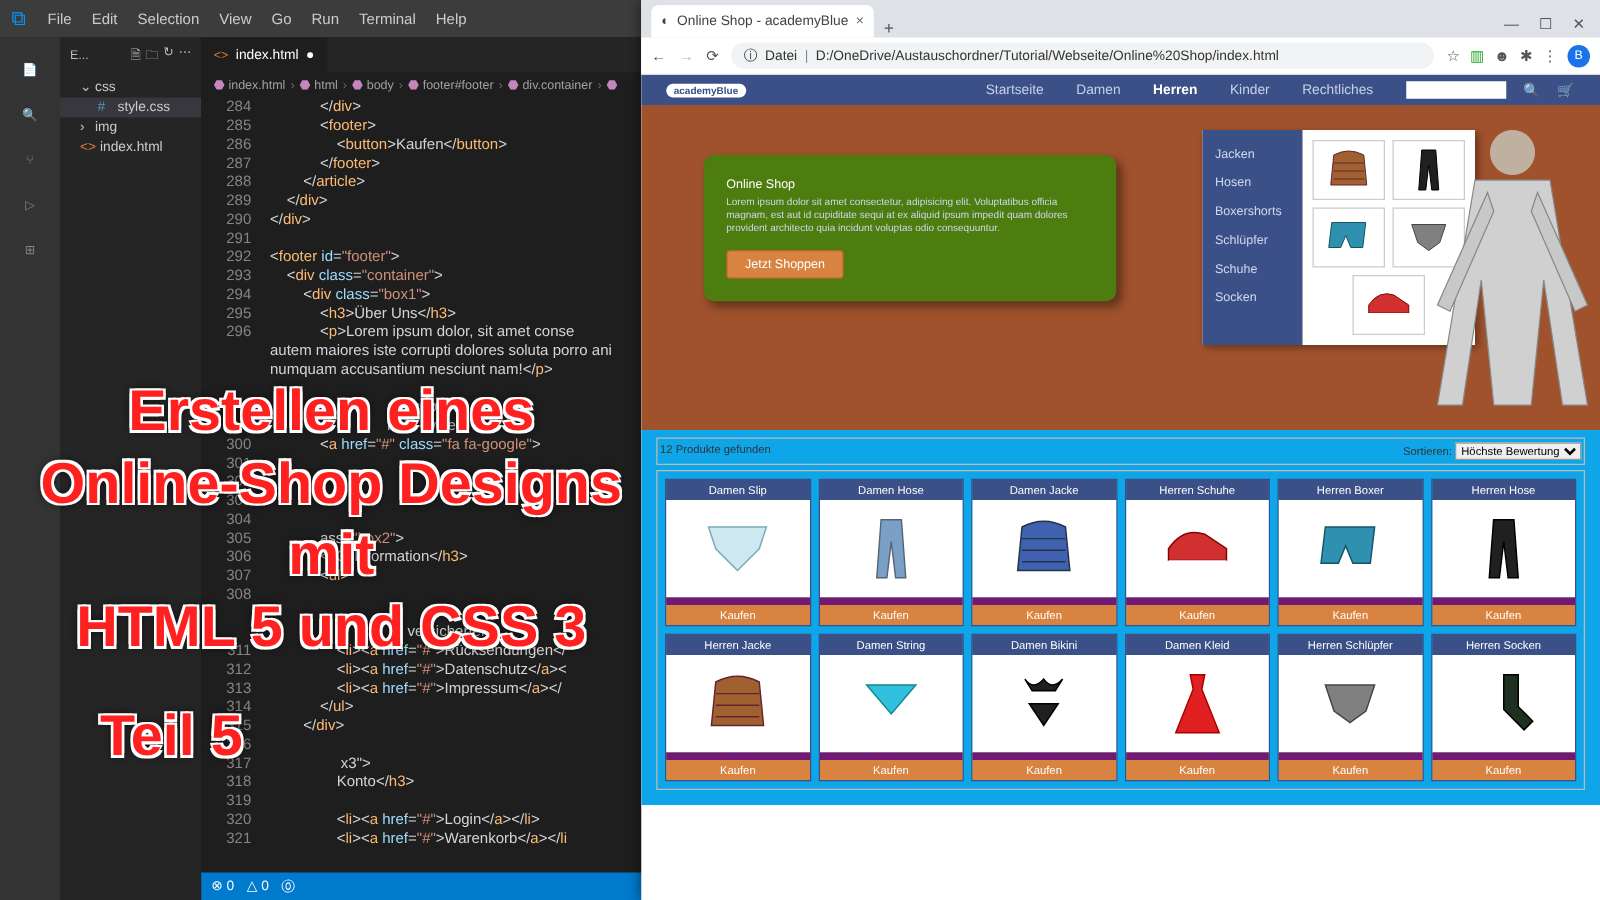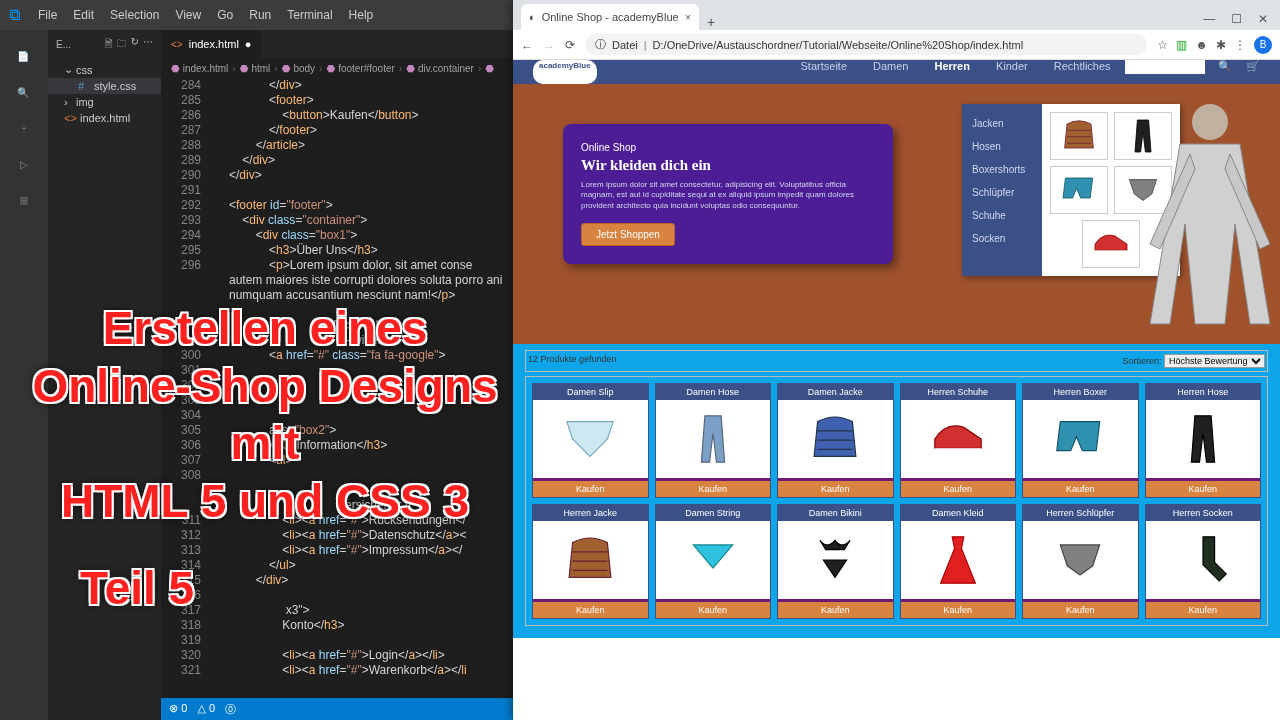--- a/index.html
+++ b/index.html
@@ -19,67 +19,67 @@
 .tree-item .chev{width:8px}
 .tree-item .fico{width:12px}
 .editor{flex:1;background:#1e1e1e;display:flex;flex-direction:column;position:relative;min-width:0}
 .tabs{height:28px;background:#252526;display:flex}
 .tab{padding:0 10px;display:flex;align-items:center;gap:6px;background:#1e1e1e;color:#fff;font-size:11px;border-right:1px solid #252526}
 .tab .fico{color:#e37933;font-size:10px}
 .breadcrumb{height:20px;padding:0 10px;color:#a0a0a0;font-size:10px;display:flex;align-items:center;gap:4px;overflow:hidden;white-space:nowrap}
 .breadcrumb .bc{display:flex;align-items:center;gap:3px}
 .breadcrumb .sep{color:#666}
 .code{flex:1;font-family:Consolas,monospace;font-size:12px;line-height:15px;overflow:hidden;padding-left:4px;white-space:pre;color:#d4d4d4}
-.ln{color:#858585;display:inline-block;width:36px;text-align:right;margin-right:28px}
+.ln{color:#858585;display:inline-block;width:36px;text-align:right;margin-right:15px}
 .t-tag{color:#fdba74}.t-attr{color:#9cdcfe}.t-str{color:#ce9178}
 .statusbar{position:absolute;bottom:0;left:0;right:0;height:22px;background:#007acc;color:#fff;font-size:11px;display:flex;align-items:center;padding:0 8px;justify-content:space-between}
 .statusbar .sleft,.statusbar .sright{display:flex;gap:10px}
 
 
 .browser{position:absolute;top:0;left:513px;width:767px;height:720px;background:#fff;display:flex;flex-direction:column;box-shadow:-2px 0 8px rgba(0,0,0,.4)}
 .browser-chrome{background:#dee1e6}
 .btabbar{height:30px;display:flex;align-items:flex-end;padding-left:8px;position:relative}
 .btab{background:#fff;height:26px;border-radius:6px 6px 0 0;padding:0 8px;display:flex;align-items:center;gap:6px;font-size:11px;color:#444;min-width:170px}
 .btab .x{margin-left:auto;color:#666}
 .newtab{width:24px;text-align:center;color:#555;font-size:14px}
 .winctrl{position:absolute;right:0;top:4;display:flex;gap:16px;padding:4px 12px;color:#555;font-size:12px}
 .addrbar{height:30px;background:#fff;display:flex;align-items:center;padding:0 8px;gap:10px;font-size:12px;color:#555;border-bottom:1px solid #ddd}
 .addrbar .url{flex:1;background:#f1f3f4;border-radius:12px;padding:3px 10px;font-size:11px;color:#333;display:flex;align-items:center;gap:6px}
 .addrbar .exticons{display:flex;gap:8px;align-items:center}
 .ext-avatar{width:18px;height:18px;border-radius:50%;background:#1a73e8;color:#fff;font-size:10px;display:flex;align-items:center;justify-content:center}
 
 .page{flex:1;overflow:hidden;font-size:11px;position:relative}
-.nav{height:24px;background:#3c5088;display:flex;padding:0 20px;gap:14px;color:#c7d0e8}
+.nav{height:24px;background:#3c5088;display:flex;align-items:center;padding:0 20px;gap:14px;color:#c7d0e8}
 .nav .brand{background:#fff;color:#3c5088;border-radius:10px;padding:1px 6px;font-size:8px;font-weight:bold}
 .nav .spacer{flex:1}
 .nav .nlink{cursor:pointer}
 .nav .nlink.active{color:#fff;font-weight:bold}
 .nav .search{width:80px;height:14px;background:#fff}
 .hero{height:260px;background:#a0522d;position:relative;overflow:hidden}
-.card{position:absolute;left:50px;top:40px;width:330px;background:#4c1d95;border-radius:8px;padding:18px;color:#fff;box-shadow:4px 4px 8px rgba(0,0,0,.4)}
+.card{position:absolute;left:50px;top:40px;width:330px;background:#4d7c0f;border-radius:8px;padding:18px;color:#fff;box-shadow:4px 4px 8px rgba(0,0,0,.4)}
 .card h4{font-size:10px;font-weight:normal;margin-bottom:4px}
 .card h2{font-size:15px;font-family:Georgia,serif;margin-bottom:6px}
 .card p{font-size:8px;line-height:1.3;color:#d0d8ec}
 .card button{margin-top:12px;background:#d88340;border:1px solid #b56620;color:#fff;padding:5px 14px;border-radius:3px;font-size:10px;cursor:pointer}
 .catpanel{position:absolute;right:100px;top:20px;display:flex;background:#fff;box-shadow:2px 2px 6px rgba(0,0,0,.4)}
 .catlist{background:#3c5088;color:#d0d8ec;padding:8px 0;width:80px}
 .catlist div{padding:6px 10px;font-size:10px}
 .catgrid{padding:8px;display:grid;grid-template-columns:repeat(2,58px);gap:6px}
 .catgrid .thumb{width:58px;height:48px;border:1px solid #ccc;display:flex;align-items:center;justify-content:center}
 .catgrid .thumb:last-child{grid-column:1/3;justify-self:center}
 .fashion{position:absolute;right:-20px;top:0;width:180px;height:260px}
 
 .products{padding:6px 12px 12px;background:#0ea5e9}
 .pbar{display:flex;justify-content:space-between;font-size:9px;color:#333;padding:3px 2px;border:1px solid #bbb;margin-bottom:4px}
 .pbar select{font-size:9px;border:1px solid #999}
 .pgrid{display:grid;grid-template-columns:repeat(6,1fr);gap:6px;border:1px solid #bbb;padding:6px}
 .pcard{border:1px solid #3c5088;display:flex;flex-direction:column}
 .pcard .ptitle{background:#3c5088;color:#fff;text-align:center;font-size:9px;padding:3px 12px}
 .pcard .pimg{height:78px;display:flex;align-items:center;justify-content:center;background:#fff}
-.pcard .pbuy{background:#d88340;color:#fff;text-align:center;font-size:9px;padding:3px 0;border-top:3px solid #701a75;cursor:pointer}
+.pcard .pbuy{background:#d88340;color:#fff;text-align:center;font-size:9px;padding:3px 0;border-top:6px solid #701a75;cursor:pointer}
 .bstatus{position:absolute;bottom:0;left:0;background:#f0f0f0;font-size:9px;color:#555;padding:1px 4px;border-top:1px solid #ccc;border-right:1px solid #ccc}
 
 
 .overlay-title{position:absolute;left:20px;top:300px;color:#ff2020;font-size:46px;font-weight:bold;text-shadow:-2px -2px 0 #fff,2px -2px 0 #fff,-2px 2px 0 #fff,2px 2px 0 #fff,0 0 8px #000;line-height:1.25;text-align:center;width:490px;pointer-events:none;font-family:Arial,sans-serif}
 .overlay-title .part{display:block}
 .overlay-title .teil{margin-top:30px;text-align:left;margin-left:60px}
 
 
 svg{display:block}
 </style>
@@ -213,29 +213,28 @@
     </div>
   </div>
   <div class="page">
     <div class="nav">
       <span class="brand">academyBlue</span>
       <span class="spacer"></span>
       <span class="nlink " style="margin-right:12px">Startseite</span>
         <span class="nlink " style="margin-right:12px">Damen</span>
         <span class="nlink active" style="margin-right:12px">Herren</span>
         <span class="nlink " style="margin-right:12px">Kinder</span>
-        <span class="nlink " style="">Rechtliches</span>
+        <span class="nlink " style="margin-right:12px">Rechtliches</span>
       <span class="search"></span>
       <span style="color:#fff">🔍</span>
       <span style="color:#fff">🛒</span>
     </div>
     <div class="hero">
       <div class="card">
         <h4>Online Shop</h4>
-        <h2>Wir kleiden dich ein</h2>
         <p>Lorem ipsum dolor sit amet consectetur, adipisicing elit. Voluptatibus officia magnam, est aut id cupiditate sequi at ex aliquid ipsum impedit quam dolores provident architecto quia incidunt voluptas odio consequuntur.</p>
         <button>Jetzt Shoppen</button>
       </div>
       <div class="catpanel">
         <div class="catlist" id="catlist">
             <div>Jacken</div>
             <div>Hosen</div>
             <div>Boxershorts</div>
             <div>Schlüpfer</div>
             <div>Schuhe</div>

